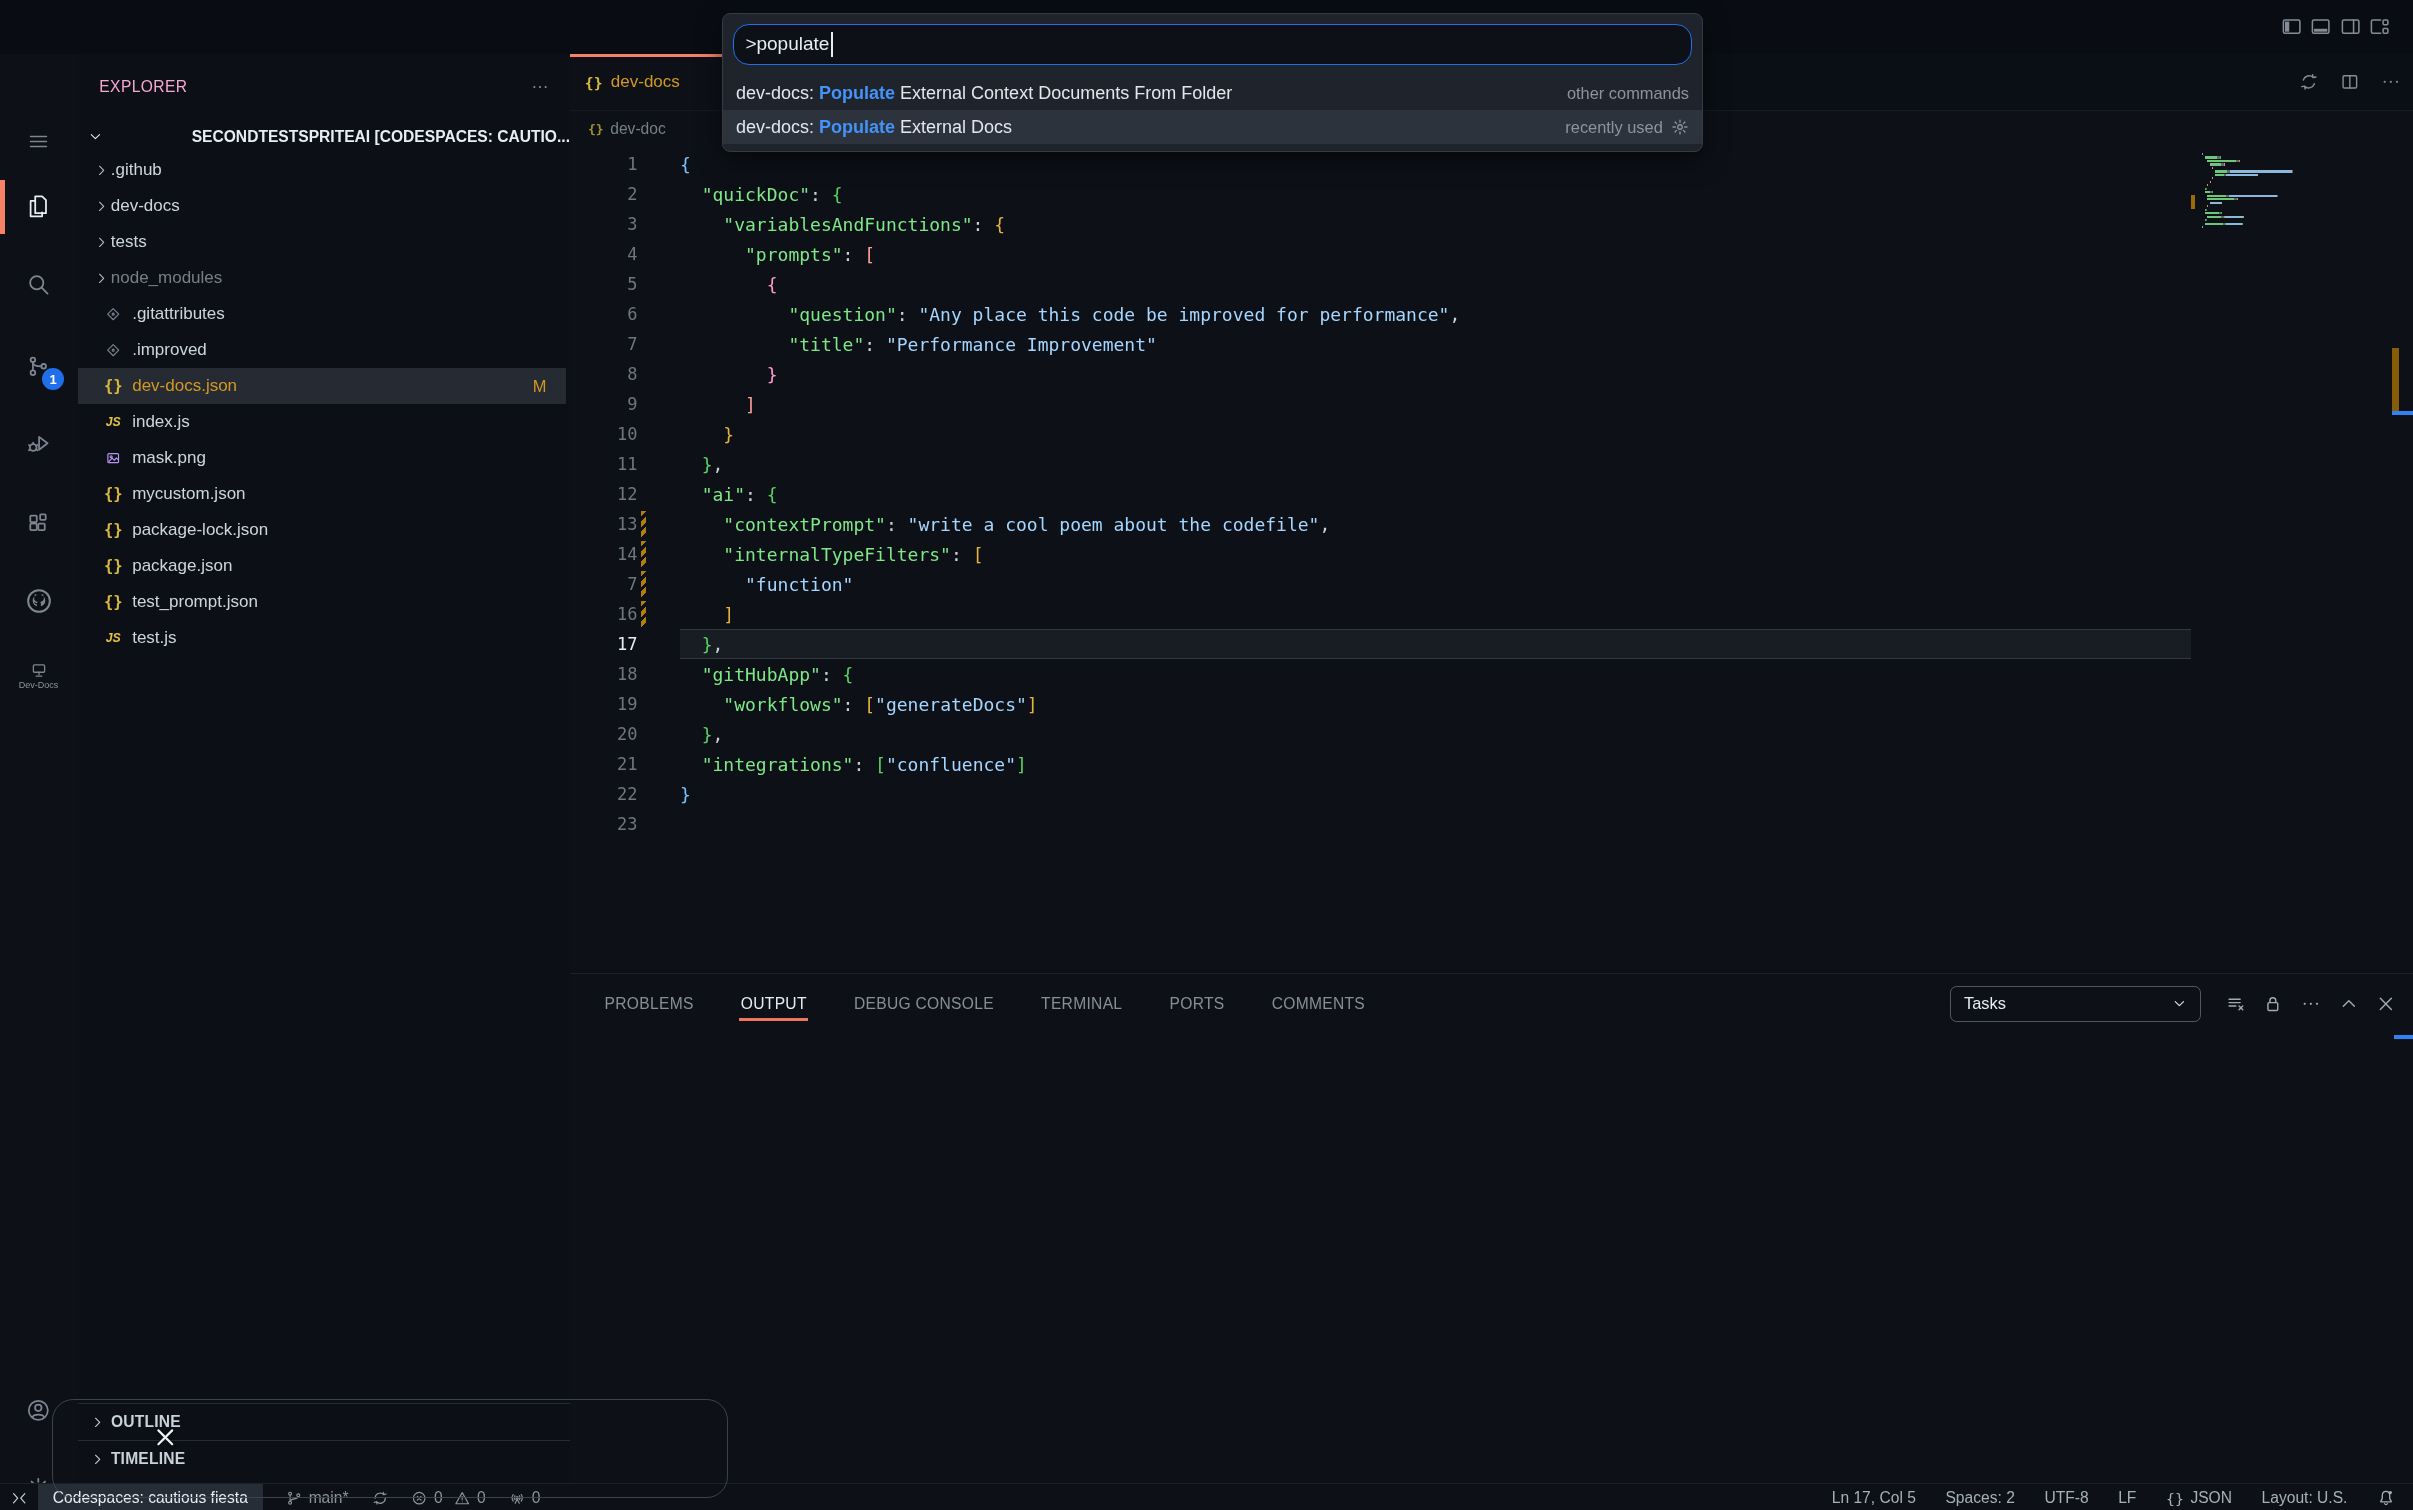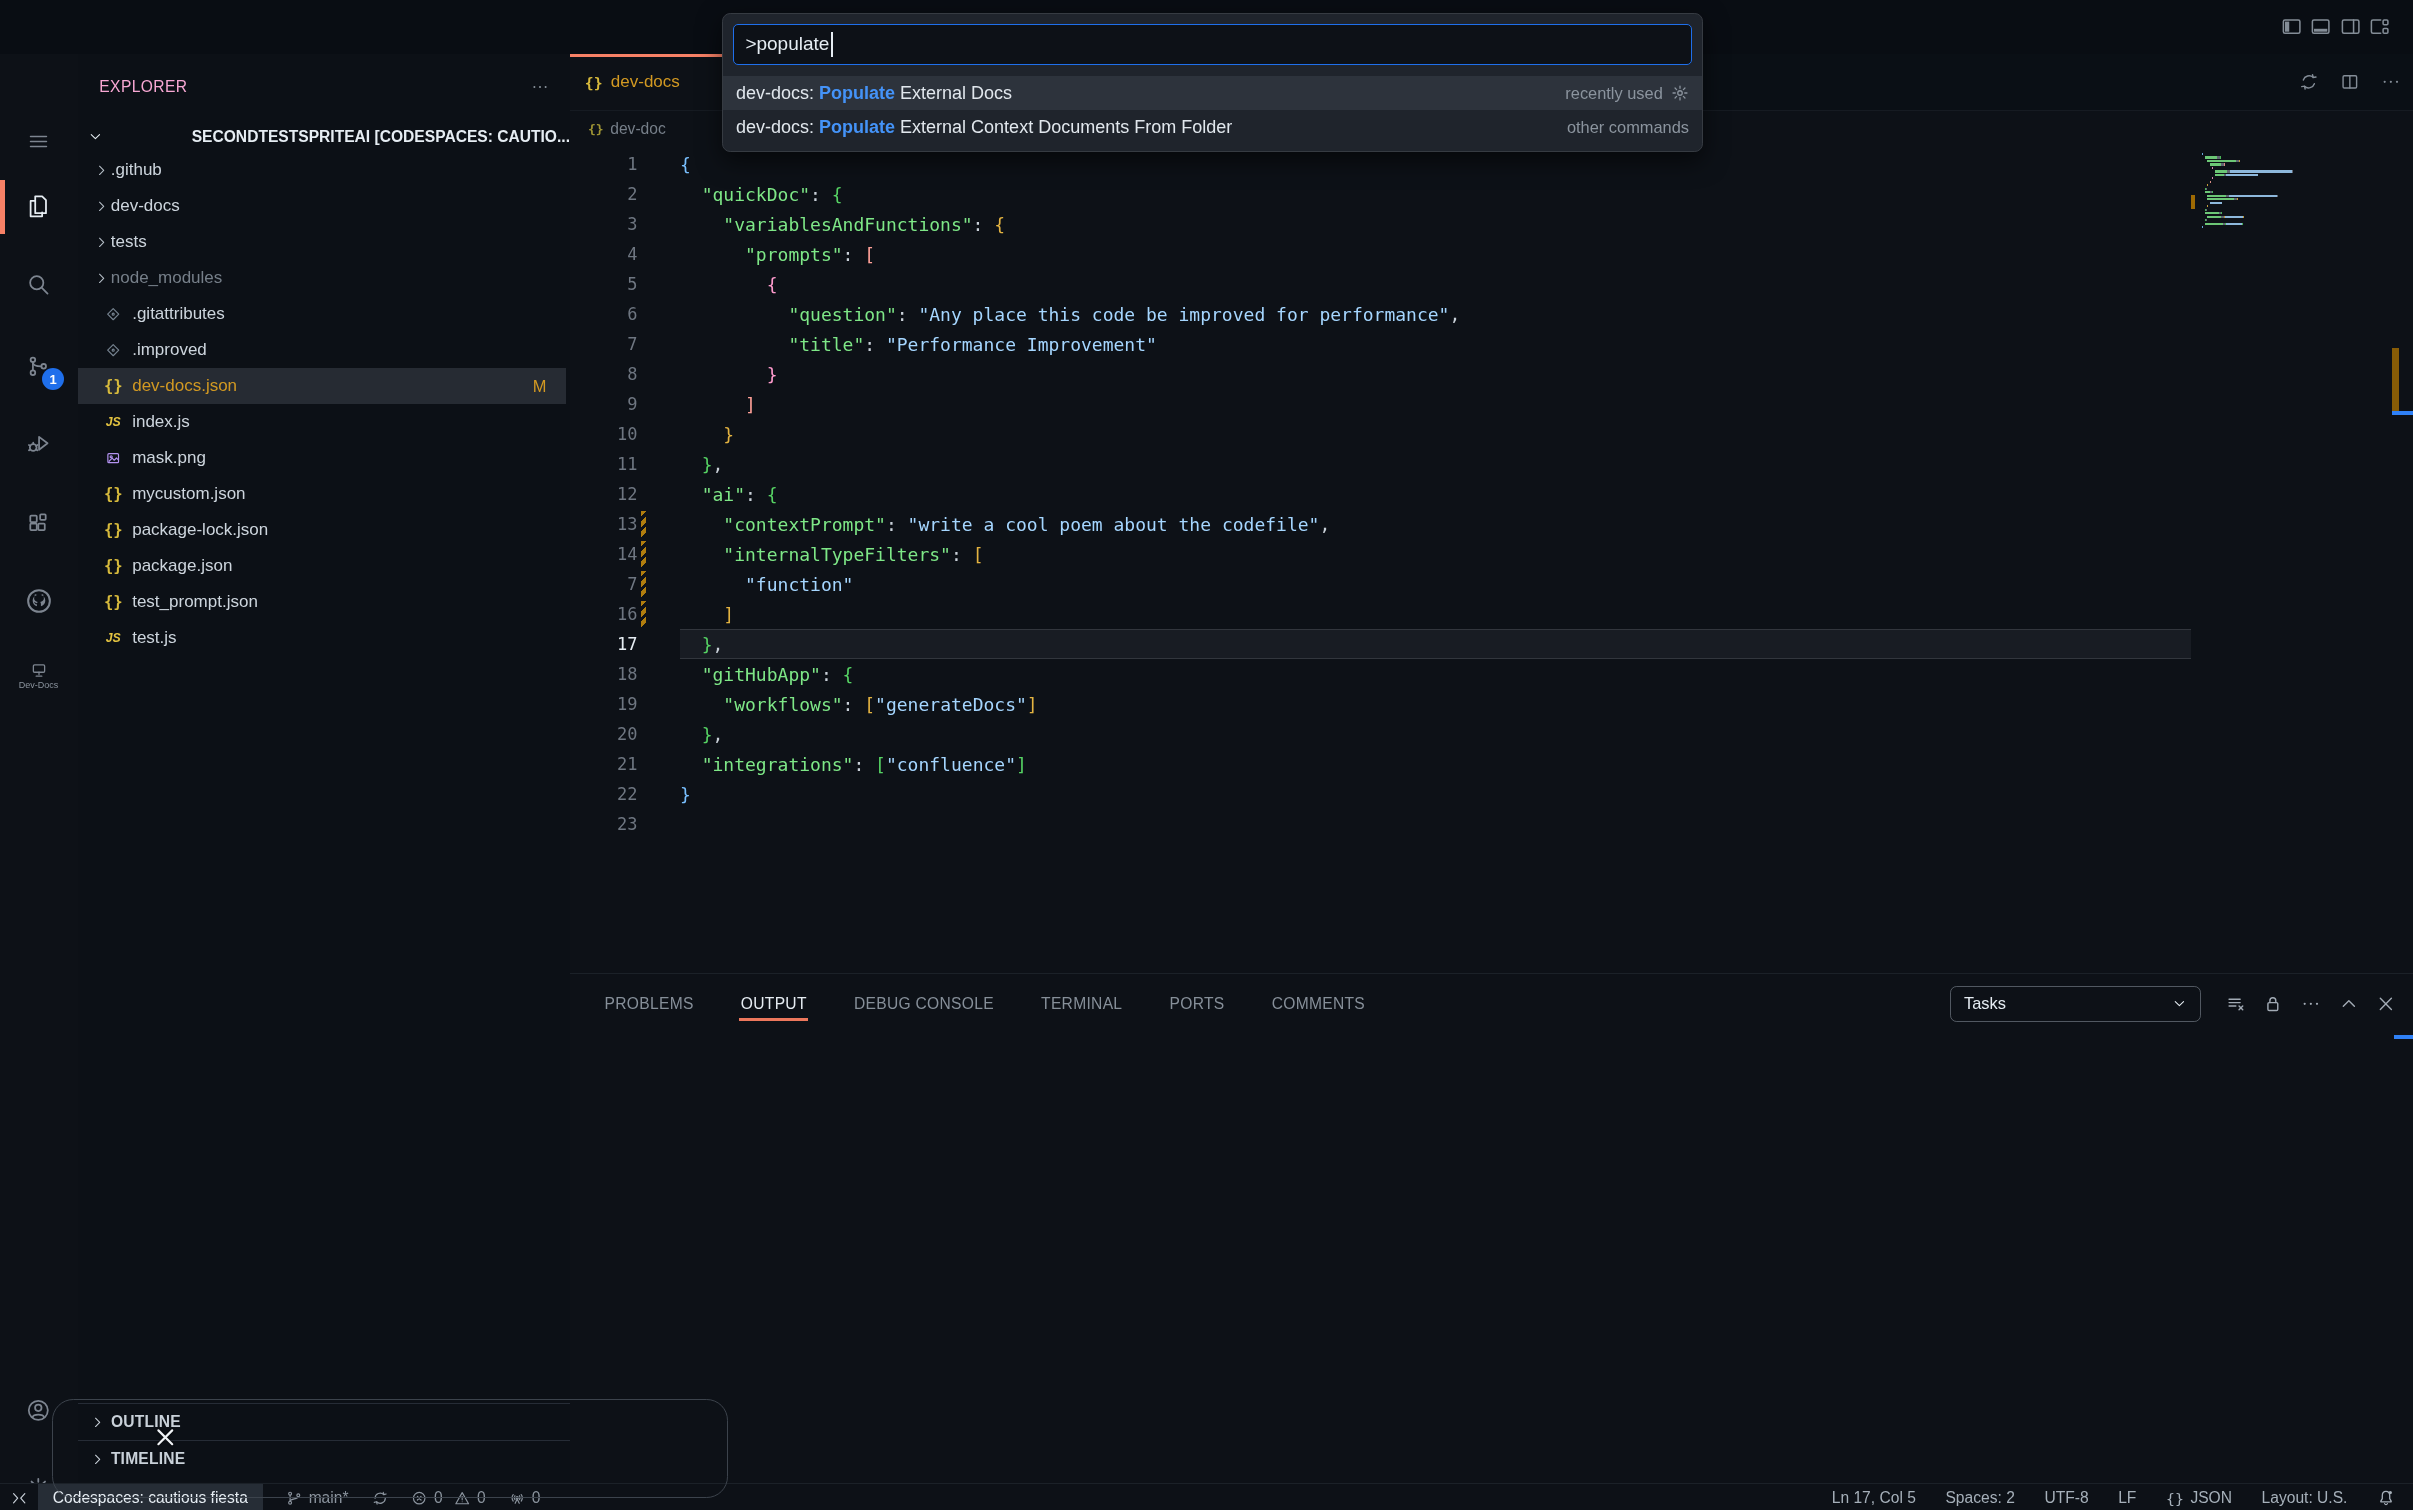--- a/index.html
+++ b/index.html
@@ -96,21 +96,21 @@
   .sb-chip{height:100%;display:flex;align-items:center;padding:0 14.8px;background:#262d36;color:#e6edf3;cursor:pointer;}
   .sb-item{display:flex;align-items:center;gap:6.6px;margin-left:23px;cursor:pointer;}
   .sb-item.tight{margin-left:11.5px;}
   .sb-right{margin-left:auto;display:flex;align-items:center;gap:29.6px;padding-right:18px;color:#a6b0ba;}
   .sb-right .sb-item{margin-left:0;}
   .sb-braces{font-family:"DejaVu Sans Mono",monospace;font-size:14.8px;}
 
   
   .palette{position:absolute;left:722px;top:13px;width:979px;background:#1f242c;border:0.8px solid #363b42;border-radius:8.2px;
            box-shadow:0 8.2px 24.6px rgba(0,0,0,.55);z-index:100;padding-bottom:6.6px;}
-  .pal-inputwrap{margin:9.9px;height:41px;background:#0d1117;border:1.6px solid #1f6feb;border-radius:5px;
+  .pal-inputwrap{margin:9.9px;height:41px;background:#0d1117;border:1.6px solid #1f6feb;border-radius:16px;
                  display:flex;align-items:center;padding:0 11.5px;box-sizing:border-box;}
   .pal-input{font-size:19px;color:#e6edf3;font-family:"Liberation Sans",sans-serif;}
   .pal-caret{width:1.6px;height:24.6px;background:#e6edf3;margin-left:1.6px;}
   .pal-rows{margin-top:11.5px;}
   .pal-row{height:34px;display:flex;align-items:center;padding:0 13px;font-size:18px;color:#e1e7ed;cursor:pointer;}
   .pal-row.sel{background:#2d333c;}
   .pal-hi{color:#4493f8;font-weight:700;}
   .pal-meta{margin-left:auto;display:flex;align-items:center;gap:8.2px;color:#8b949e;font-size:16.4px;}
 
   
@@ -799,38 +799,38 @@
         </div>
       </div>
   </div>
 
   <div class="palette">
     <div class="pal-inputwrap">
       <span class="pal-input">&gt;populate</span>
       <span class="pal-caret"></span>
     </div>
     <div class="pal-rows" id="palRows">
+        <div class="pal-row">
+          <span><span>dev-docs: </span><span class="pal-hi">Populate</span><span> External Context Documents From Folder</span></span>
+          <span class="pal-meta">
+            <span>other commands</span>
+          </span>
+        </div>
         <div class="pal-row sel">
           <span><span>dev-docs: </span><span class="pal-hi">Populate</span><span> External Docs</span></span>
           <span class="pal-meta">
             <span>recently used</span>
             <span class="icw">
               <svg width="18" height="18" viewBox="0 0 16 16" fill="none" stroke="currentColor" stroke-width="1.15" stroke-linecap="round" stroke-linejoin="round">
                 <circle cx="8" cy="8" r="2"></circle>
                 <path d="M8 1.8v2M8 12.2v2M1.8 8h2M12.2 8h2M3.6 3.6L5 5M11 11l1.4 1.4M12.4 3.6L11 5M5 11l-1.4 1.4"></path>
               </svg>
             </span>
           </span>
         </div>
-        <div class="pal-row">
-          <span><span>dev-docs: </span><span class="pal-hi">Populate</span><span> External Context Documents From Folder</span></span>
-          <span class="pal-meta">
-            <span>other commands</span>
-          </span>
-        </div>
       </div>
   </div>
 
   <div class="toast-outline"></div>
   <div class="cursor-x" id="cursorX"><svg width="24.6" height="24.6" viewBox="0 0 16 16" fill="none" stroke="currentColor" stroke-width="1.4" stroke-linecap="round">
         <path d="M3.5 3.5l9 9M12.5 3.5l-9 9"></path>
       </svg></div>
 
 </div>
 

